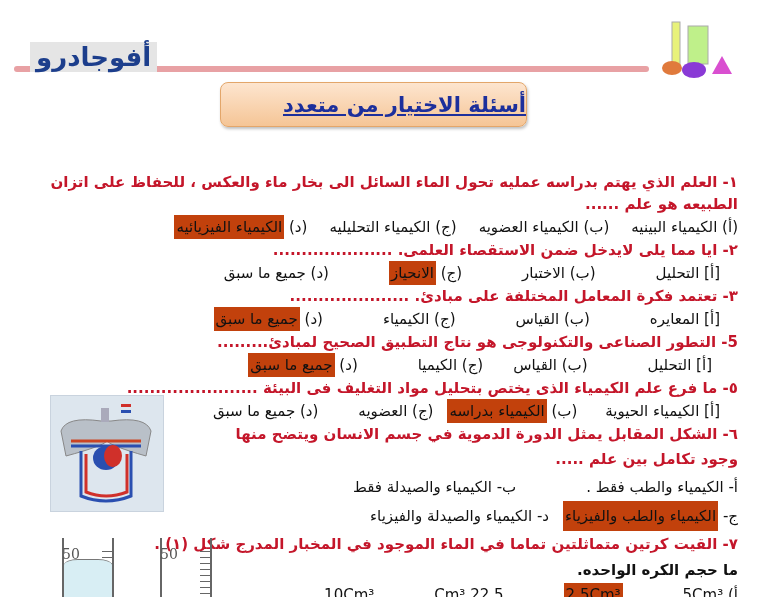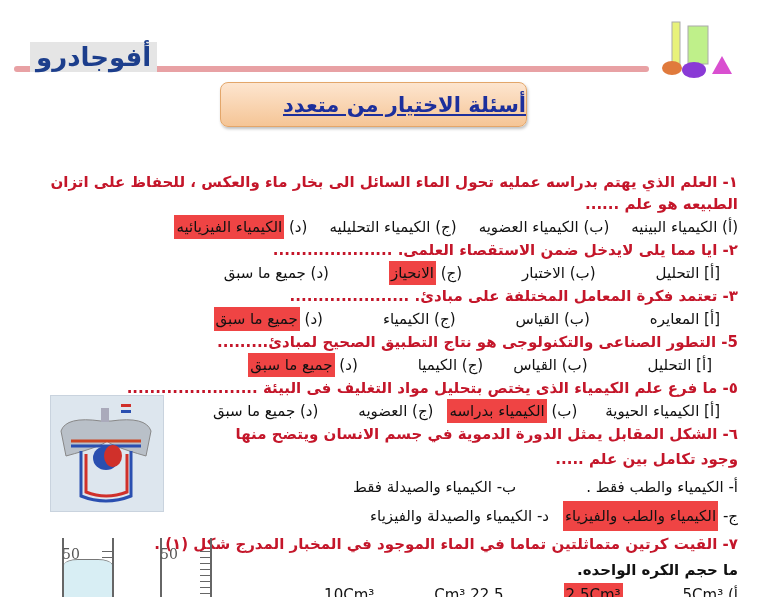--- a/index.html
+++ b/index.html
@@ -24,21 +24,21 @@
       display: flex; align-items: center; justify-content: flex-end; padding-left: 40px;
     }
     .title-text {
       font-weight: bold; font-size: 21px; color: #1c2f9c; text-decoration: underline;
       direction: rtl;
     }
     .content { position: absolute; right: 22px; top: 130px; width: 700px; direction: rtl; margin-top: 41px; }
     .q { color: #c4162a; font-weight: bold; font-size: 15px; line-height: 22px; margin: 0; }
     .opts { color: #111; font-size: 15px; line-height: 24px; white-space: nowrap; display: flex; direction: rtl; }
     .opt { margin-left: 22px; }
-    .hl { background: #ef4444; padding: 0 2px; }
+    .hl { background: #c2410c; padding: 0 2px; }
     .diagram {
       position: absolute; left: 50px; top: 395px; width: 112px; height: 115px;
       background: #dde6ee; border: 1px solid #c9d3de;
     }
     .cyl { position: absolute; top: 538px; width: 48px; height: 60px; border-left: 2px solid #666; border-right: 2px solid #666; }
     .cyl .mark { position: absolute; left: -2px; top: 8px; font-size: 14px; color: #555; font-family: "DejaVu Serif", serif; }
     .cyl .ticks { position: absolute; right: 0; top: 13px; width: 10px; height: 50px;
       background: repeating-linear-gradient(#666 0 1px, transparent 1px 6px); }
     .cyl .water { position: absolute; left: 0; right: 0; bottom: 0; height: 38px; background: #d8eef4;
       border-top: 1px solid #777; border-radius: 14px 14px 0 0 / 6px 6px 0 0; }

